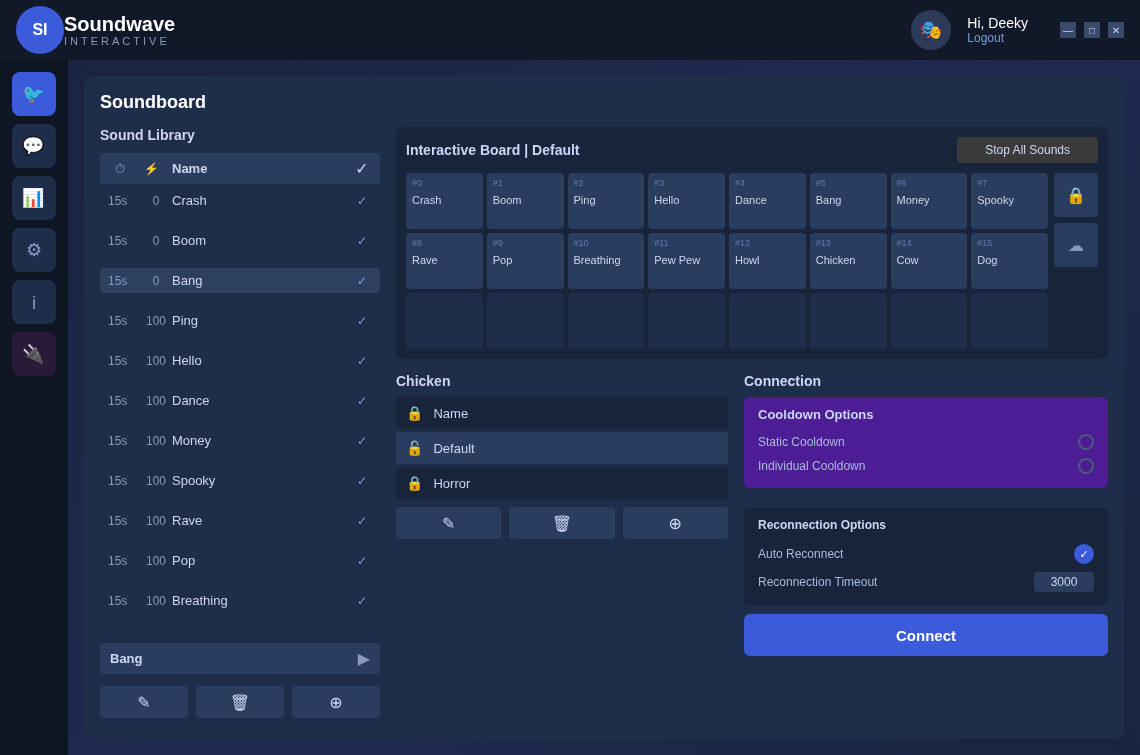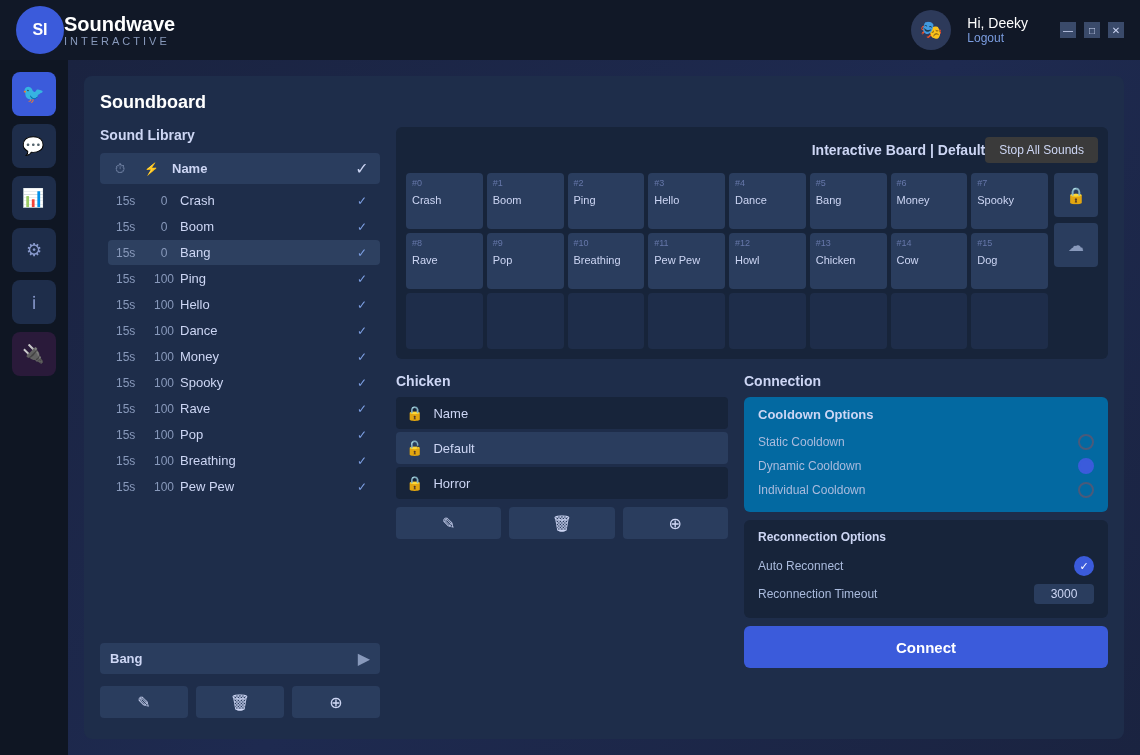--- a/index.html
+++ b/index.html
@@ -185,22 +185,21 @@
     .col-icon { width: 24px; text-align: center; color: #8899bb; font-size: 13px; }
     .col-cooldown { width: 32px; text-align: center; font-size: 12px; color: #8899bb; }
     .col-name { flex: 1; font-size: 13px; color: #cdd6f4; font-weight: 600; }
     .col-check { width: 20px; text-align: center; }
 
     .library-list {
       flex: 1;
       overflow-y: auto;
       display: flex;
       flex-direction: column;
-      gap: 1px;
-      margin-left: 8px;
+      gap: 15px;
     }
     .library-item {
       display: flex;
       align-items: center;
       padding: 5px 8px;
       border-radius: 4px;
       cursor: pointer;
       gap: 4px;
     }
     .library-item.selected { background: #2d4060; }
@@ -251,34 +250,34 @@
 
     
     .board-section {
       background: #17243a;
       border-radius: 6px;
       padding: 10px;
     }
     .board-header {
       display: flex;
       align-items: center;
-      justify-content: flex-end;
+      justify-content: space-between;
       margin-bottom: 10px;
     }
     .board-title {
       font-size: 14px;
       font-weight: bold;
       color: #cdd6f4;
     }
     .stop-all-btn {
       background: #3a3a3a;
       border: none;
       border-radius: 4px;
       color: #cdd6f4;
-      padding: 6px 14px;
+      padding: 6px 28px;
       font-size: 12px;
       cursor: pointer;
     }
 
     .board-grid-wrapper {
       display: flex;
       gap: 6px;
     }
     .board-grid {
       flex: 1;
@@ -367,24 +366,24 @@
     .profiles-actions {
       display: flex;
       gap: 8px;
     }
 
     
     .connection-section {
       width: 364px;
     }
     .cooldown-box {
-      background: #0369a1;
+      background: #4c1d95;
       border-radius: 6px;
       padding: 10px 14px;
-      margin-bottom: 8px;
+      margin-bottom: 20px;
     }
     .cooldown-title {
       font-size: 13px;
       font-weight: bold;
       color: #cdd6f4;
       margin-bottom: 8px;
     }
     .cooldown-option {
       display: flex;
       align-items: center;
@@ -663,24 +662,20 @@
 
             <div class="connection-section">
               <div class="section-title">Connection</div>
               <div class="cooldown-box">
                 <div class="cooldown-title">Cooldown Options</div>
                 <div class="cooldown-option">
                   <span>Static Cooldown</span>
                   <div class="radio-circle"></div>
                 </div>
                 <div class="cooldown-option">
-                  <span>Dynamic Cooldown</span>
-                  <div class="radio-circle active"></div>
-                </div>
-                <div class="cooldown-option">
                   <span>Individual Cooldown</span>
                   <div class="radio-circle"></div>
                 </div>
               </div>
               <div class="reconnect-box">
                 <div class="reconnect-title">Reconnection Options</div>
                 <div class="reconnect-option">
                   <span>Auto Reconnect</span>
                   <div class="check-circle">✓</div>
                 </div>

